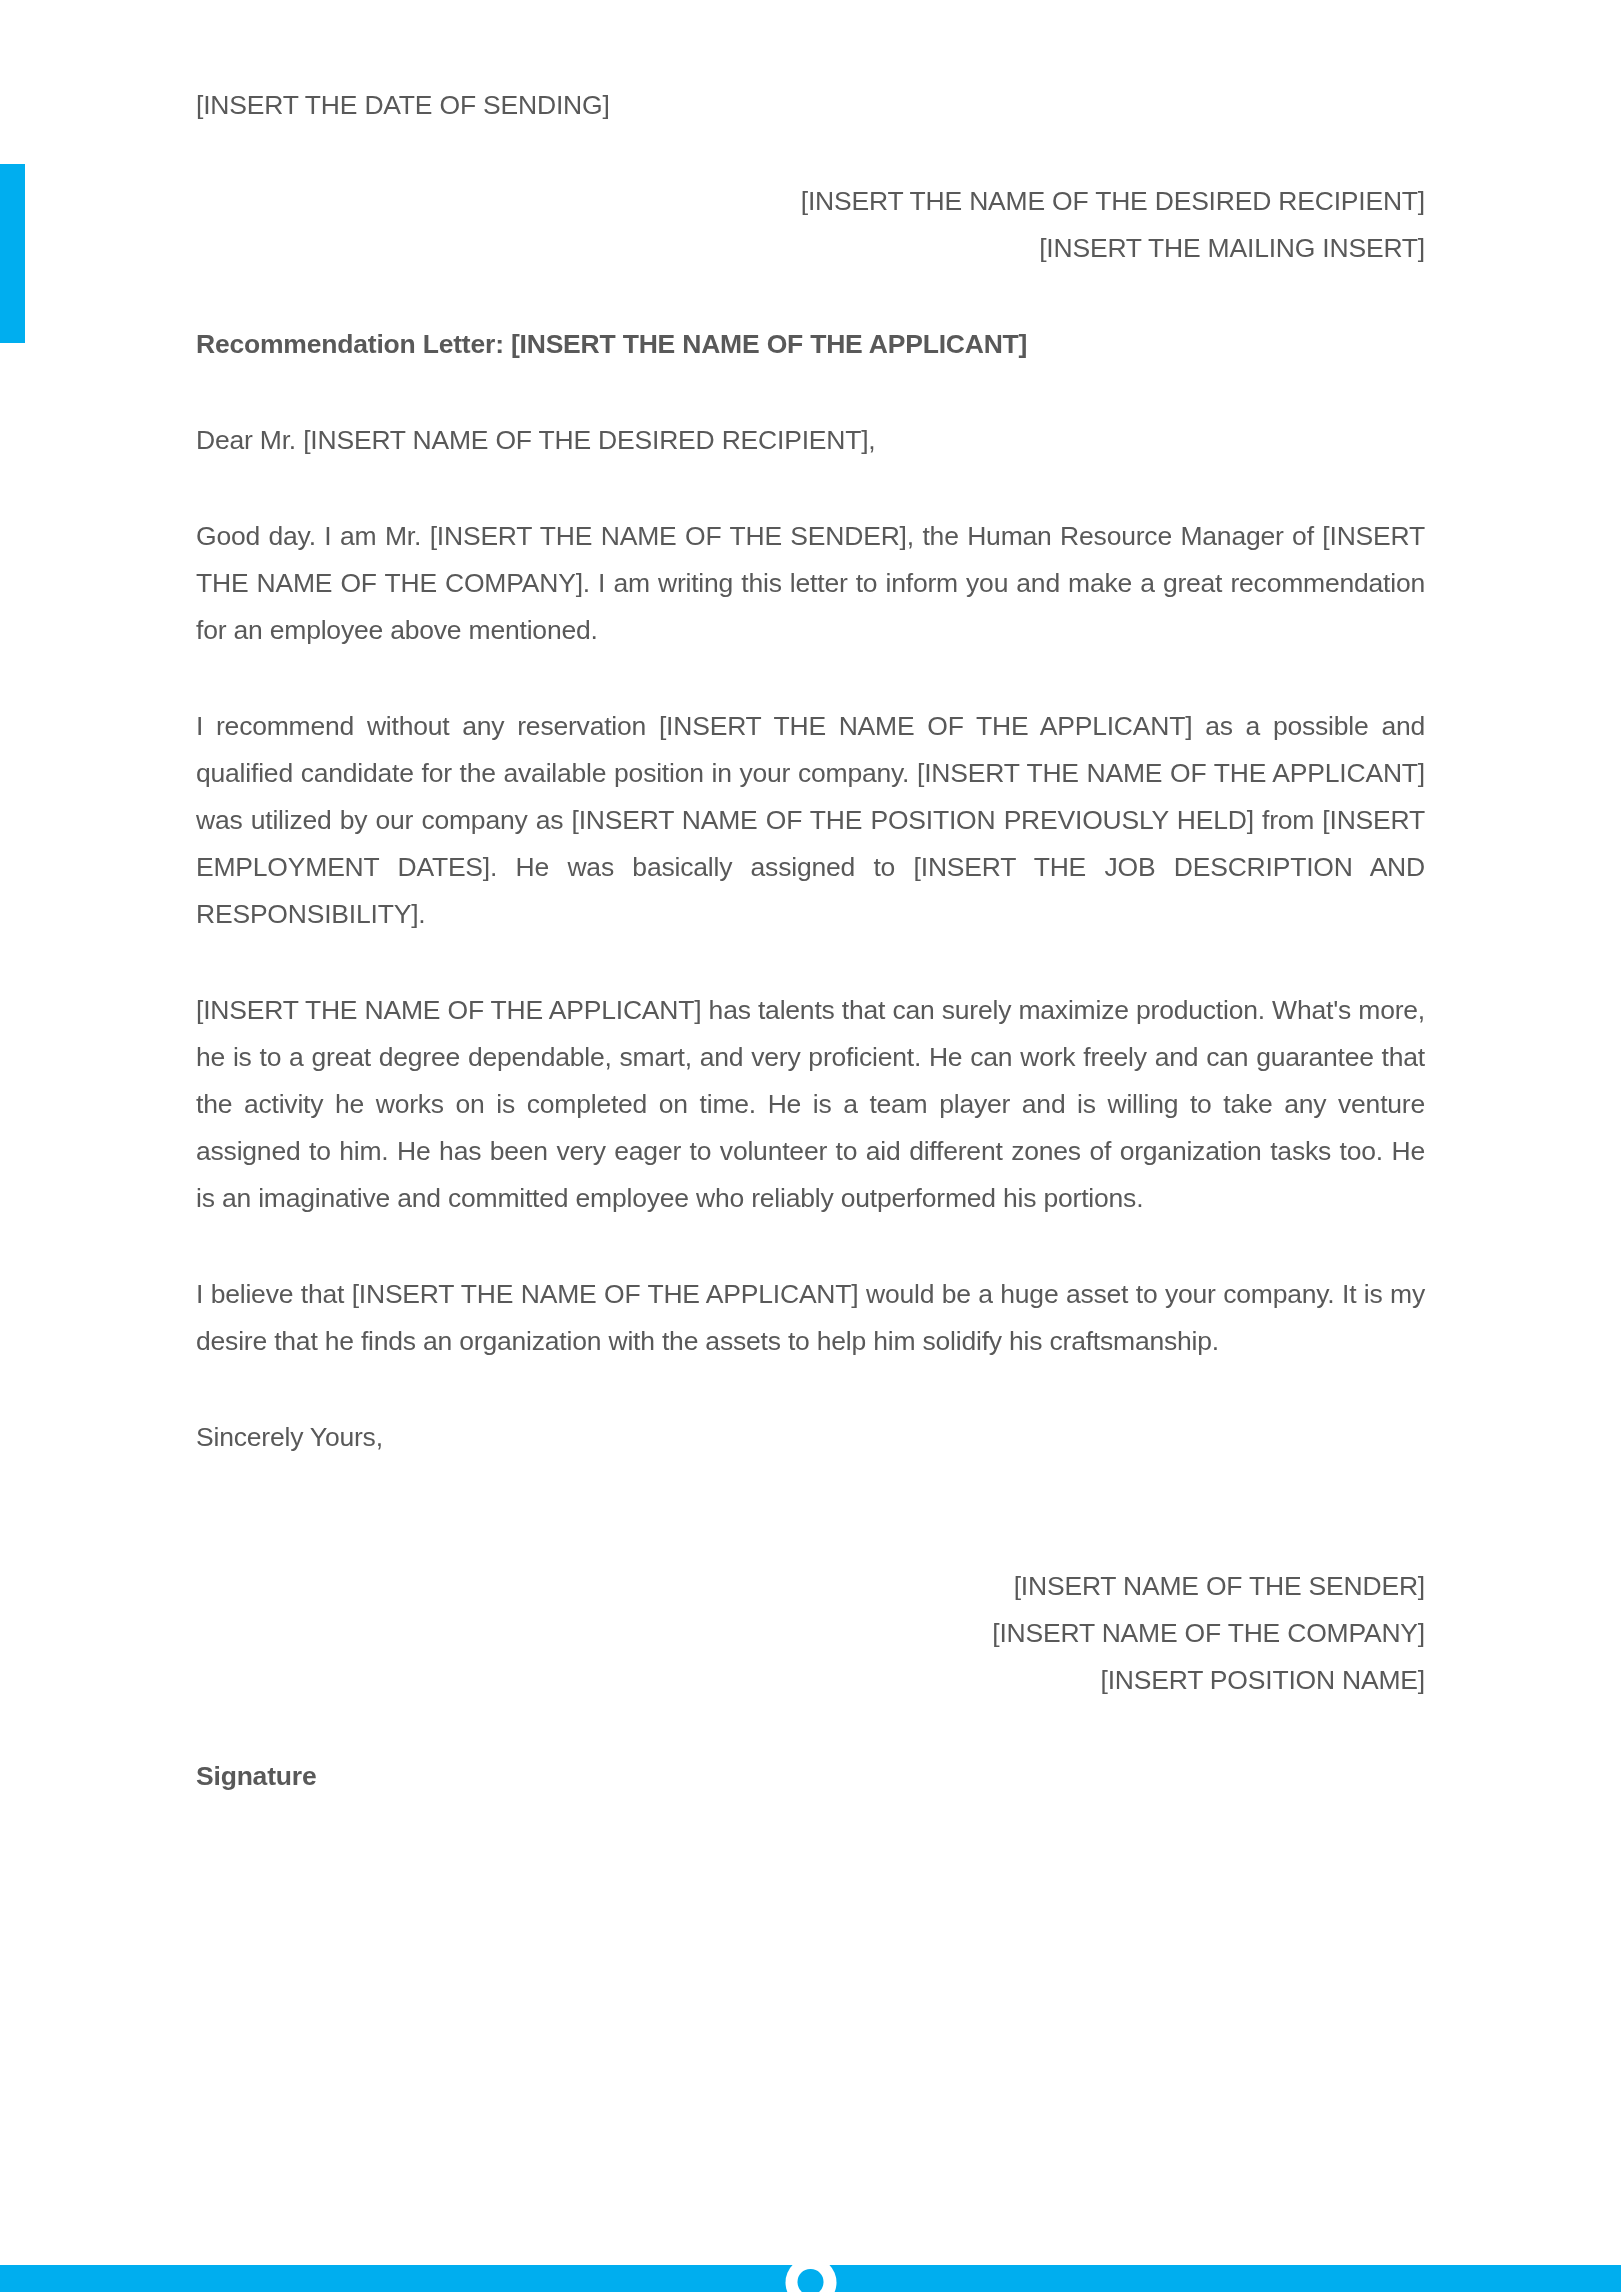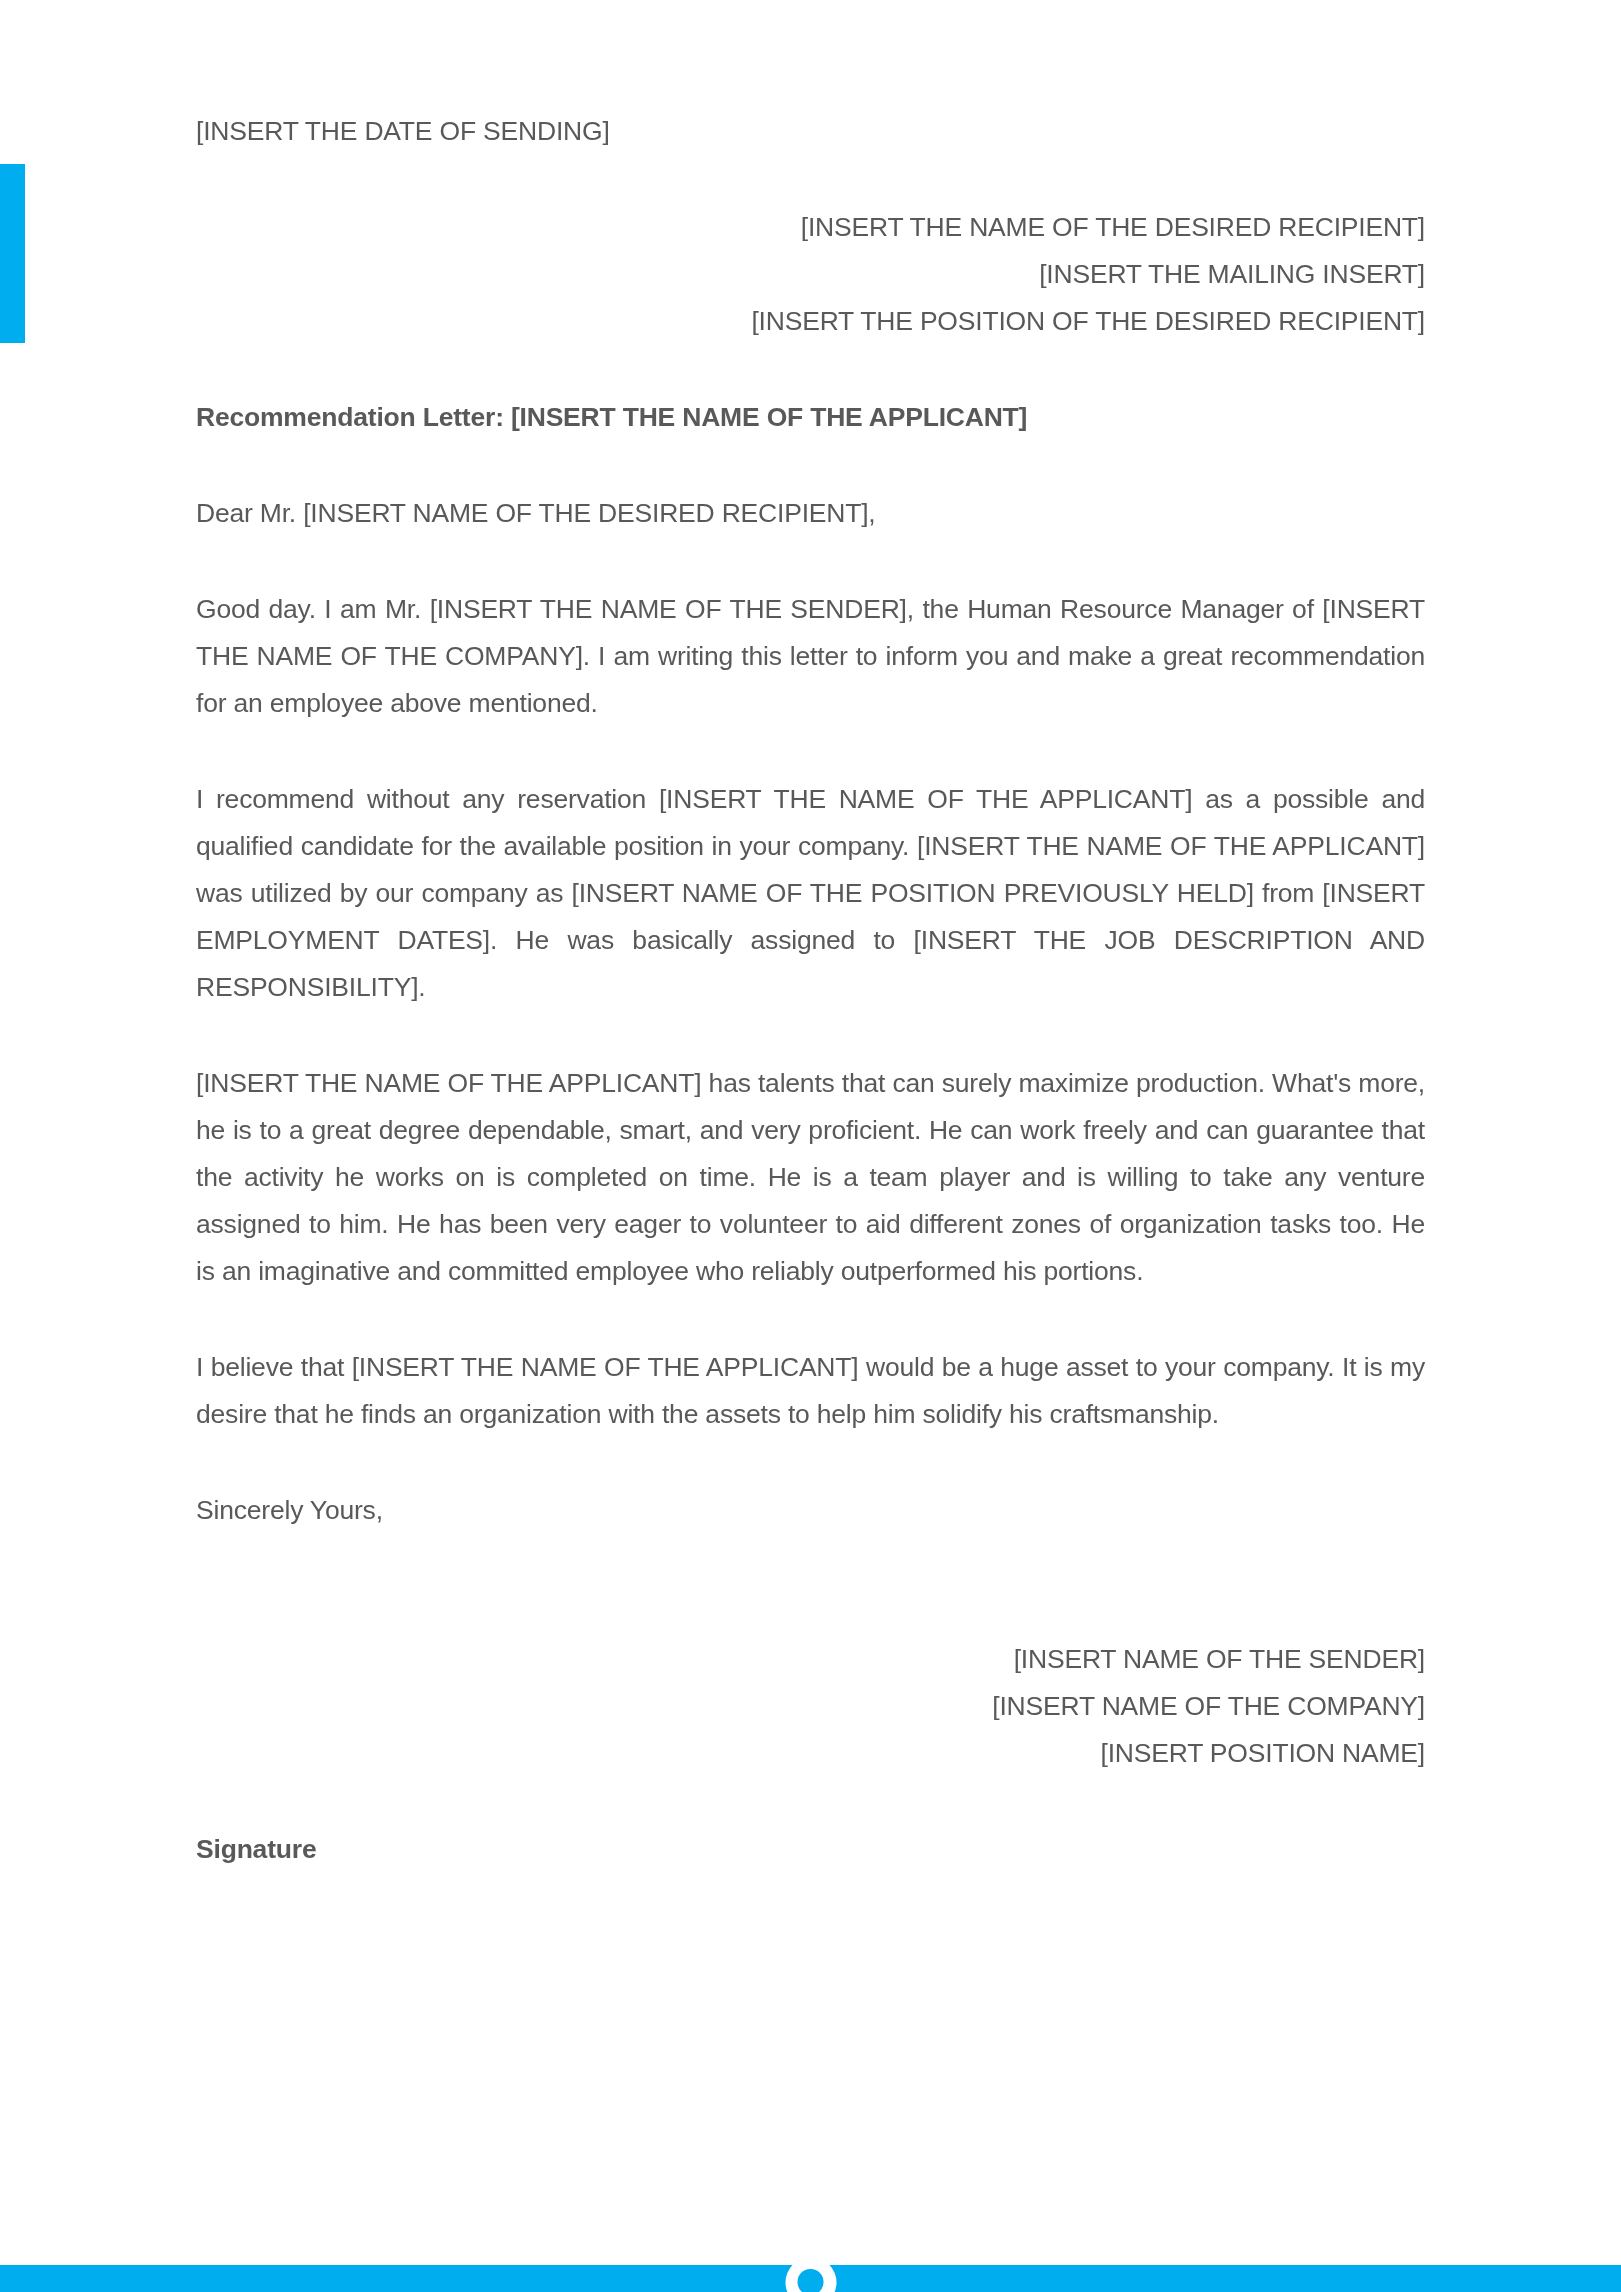--- a/index.html
+++ b/index.html
@@ -22,21 +22,21 @@
     top: 164px;
     width: 24.5px;
     height: 179px;
     background: #00AEEF;
   }
   .content {
     position: absolute;
     top: 0;
     left: 0;
     right: 0;
-    padding: 108px 196px 0 196px;
+    padding: 82px 196px 0 196px;
     font-size: 26.5px;
     line-height: 47px;
     letter-spacing: -0.2px;
   }
   .block, .line, .para {
     margin: 0 0 49px 0;
   }
   .block > div {
     line-height: 47px;
     text-align: right;
@@ -85,21 +85,20 @@
 
   <div class="accent-bar"></div>
 
   <div class="content">
 
     <div class="line">[INSERT THE DATE OF SENDING]</div>
 
     <div class="block">
       <div>[INSERT THE NAME OF THE DESIRED RECIPIENT]</div>
       <div>[INSERT THE MAILING INSERT]</div>
-      <div>[INSERT THE POSITION OF THE DESIRED RECIPIENT]</div>
     </div>
 
     <div class="line bold">Recommendation Letter: [INSERT THE NAME OF THE APPLICANT]</div>
 
     <div class="line">Dear Mr. [INSERT NAME OF THE DESIRED RECIPIENT],</div>
 
     <p class="para">Good day. I am Mr. [INSERT THE NAME OF THE SENDER], the Human Resource Manager of [INSERT THE NAME OF THE COMPANY]. I am writing this letter to inform you and make a great recommendation for an employee above mentioned.</p>
 
     <p class="para">I recommend without any reservation [INSERT THE NAME OF THE APPLICANT] as a possible and qualified candidate for the available position in your company. [INSERT THE NAME OF THE APPLICANT] was utilized by our company as [INSERT NAME OF THE POSITION PREVIOUSLY HELD] from [INSERT EMPLOYMENT DATES]. He was basically assigned to [INSERT THE JOB DESCRIPTION AND RESPONSIBILITY].</p>
 

